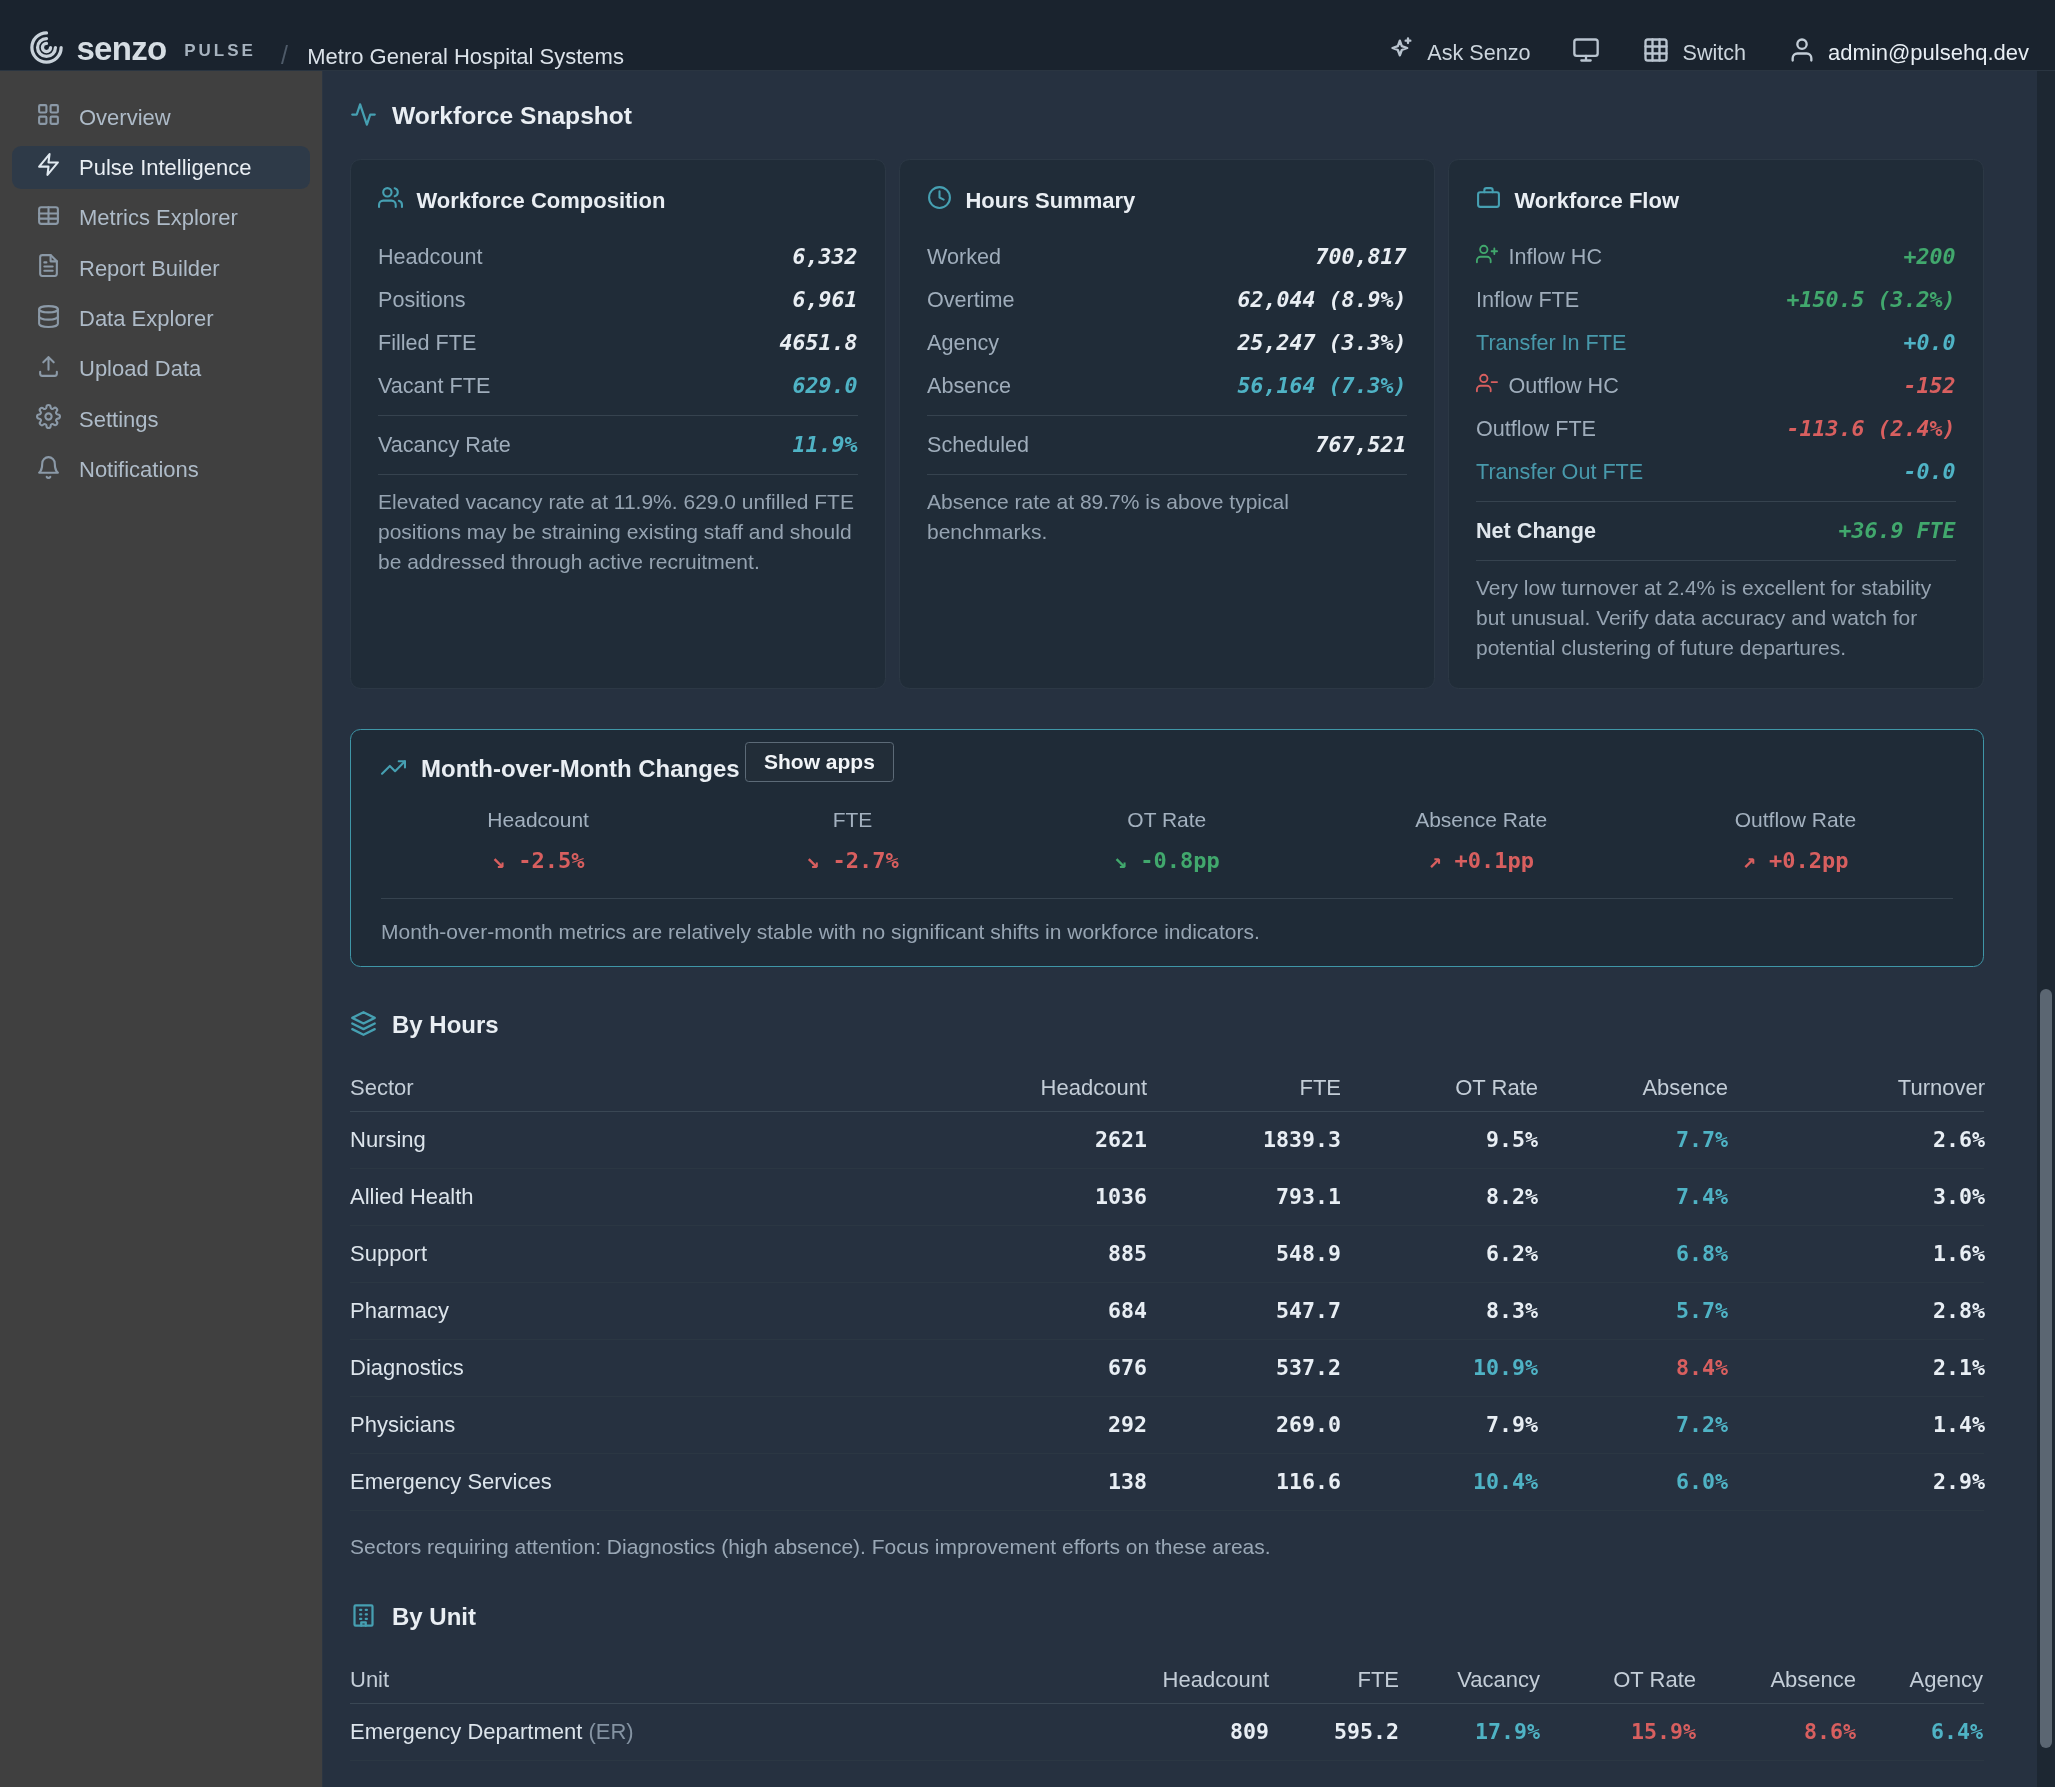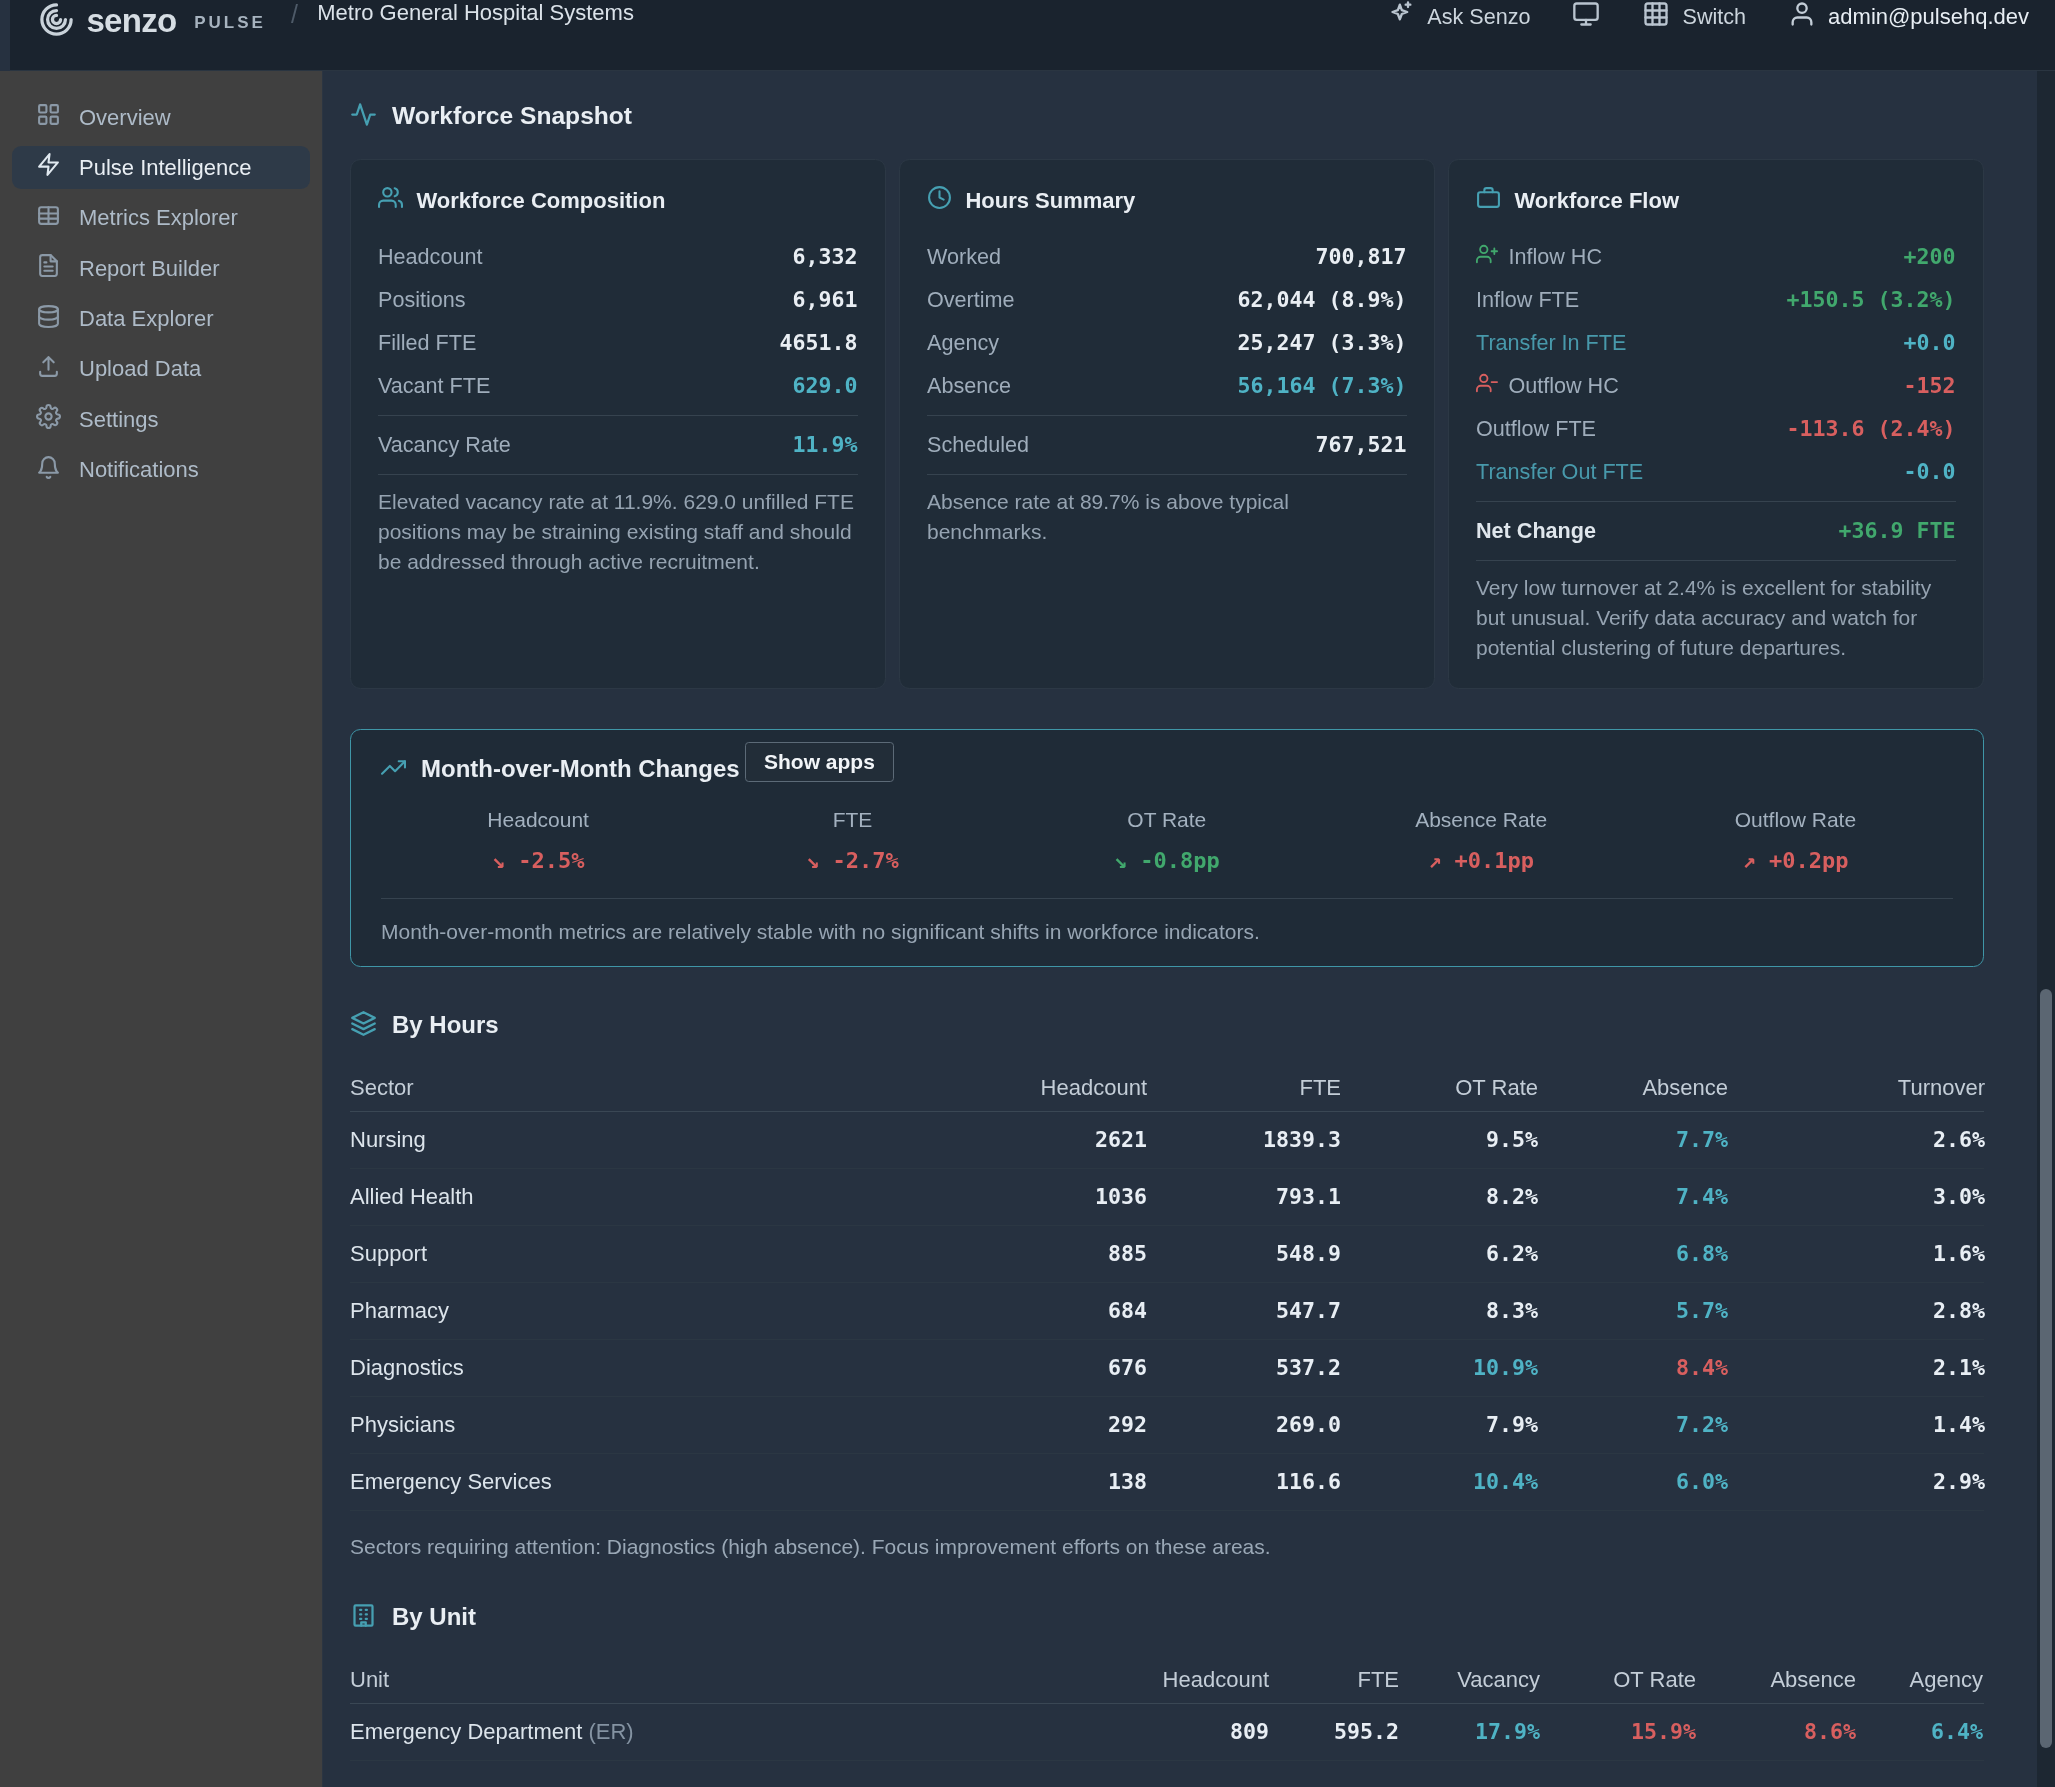--- a/index.html
+++ b/index.html
@@ -6,23 +6,23 @@
   html { background:#10161d; }
   body {
     width:2056px; height:1788px; position:relative; overflow:hidden;
     font-family:"Liberation Sans", sans-serif;
     background:#263140; color:#e9eef3;
     -webkit-font-smoothing:antialiased;
   }
 
   
   .header {
-    position:absolute; top:0; left:10px; right:0; height:71px;
+    position:absolute; top:0; left:0; right:0; height:71px;
     background:#1a232e; border-bottom:0.7px solid #2a3541;
-    display:flex; align-items:flex-start; padding:0 27px; z-index:5;
+    display:flex; align-items:flex-end; padding:0 27px; z-index:5;
   }
   .brand { display:flex; align-items:center; gap:10.4px; cursor:pointer; }
   .brand svg { width:39px; height:39px; stroke:#c9d2da; }
   .brand-name { font-size:33px; font-weight:700; color:#d6dde3; letter-spacing:-0.7px; }
   .brand-suffix { font-size:17px; font-weight:600; color:#a7b3bf; letter-spacing:3px; margin-left:7.4px; margin-top:4.5px; }
   .crumb-sep { color:#4e5a68; font-size:25px; margin:0 19.4px 0 25px; font-weight:300; }
   .breadcrumb { font-size:22px; color:#dbe2e9; }
   .header-right { margin-left:auto; display:flex; align-items:center; gap:42px; }
   .hbtn { display:flex; align-items:center; gap:12px; color:#ccd5dd; font-size:21.6px; cursor:pointer; }
   .hbtn svg { width:28px; height:28px; stroke:#b9c4cf; }
@@ -58,21 +58,21 @@
     background:#202c38; border:0.7px solid #2c3845; border-radius:10.4px; padding:25px 27px;
   }
   .card-title { display:flex; align-items:center; gap:13.4px; margin-bottom:19.4px; }
   .card-title svg { width:25px; height:25px; stroke:#46a0b2; flex:none; }
   .card-title span { font-size:22px; font-weight:600; color:#e9eef3; }
   .metric-row { display:flex; align-items:center; justify-content:space-between; height:43px; }
   .metric-label { font-size:21.6px; color:#9fadbb; display:flex; align-items:center; gap:10.4px; }
   .metric-label svg { width:22px; height:22px; flex:none; }
   .metric-label.teal { color:#4899ab; }
   .metric-label.strong { color:#dfe6ec; font-weight:600; }
-  .metric-value { font-size:21.6px; font-weight:700; color:#e9eef3; font-family:"DejaVu Sans Mono", monospace; }
+  .metric-value { font-size:21.6px; font-weight:700; color:#e9eef3; font-family:"DejaVu Sans Mono", monospace;font-style:italic; }
   .hr { border:none; border-top:0.7px solid #36434f; margin:7.4px 0; }
   .card-note { font-size:21px; line-height:30px; color:#95a3b1; margin-top:12px; }
 
   .v-teal { color:#4fb3c5 !important;text-align:center; }
   .v-green { color:#41a86d !important; }
   .v-red { color:#d85f5f !important; }
 
   
   .mom {
     position:relative; margin-top:40px; border:1.5px solid #3f96a7; border-radius:10.4px;

